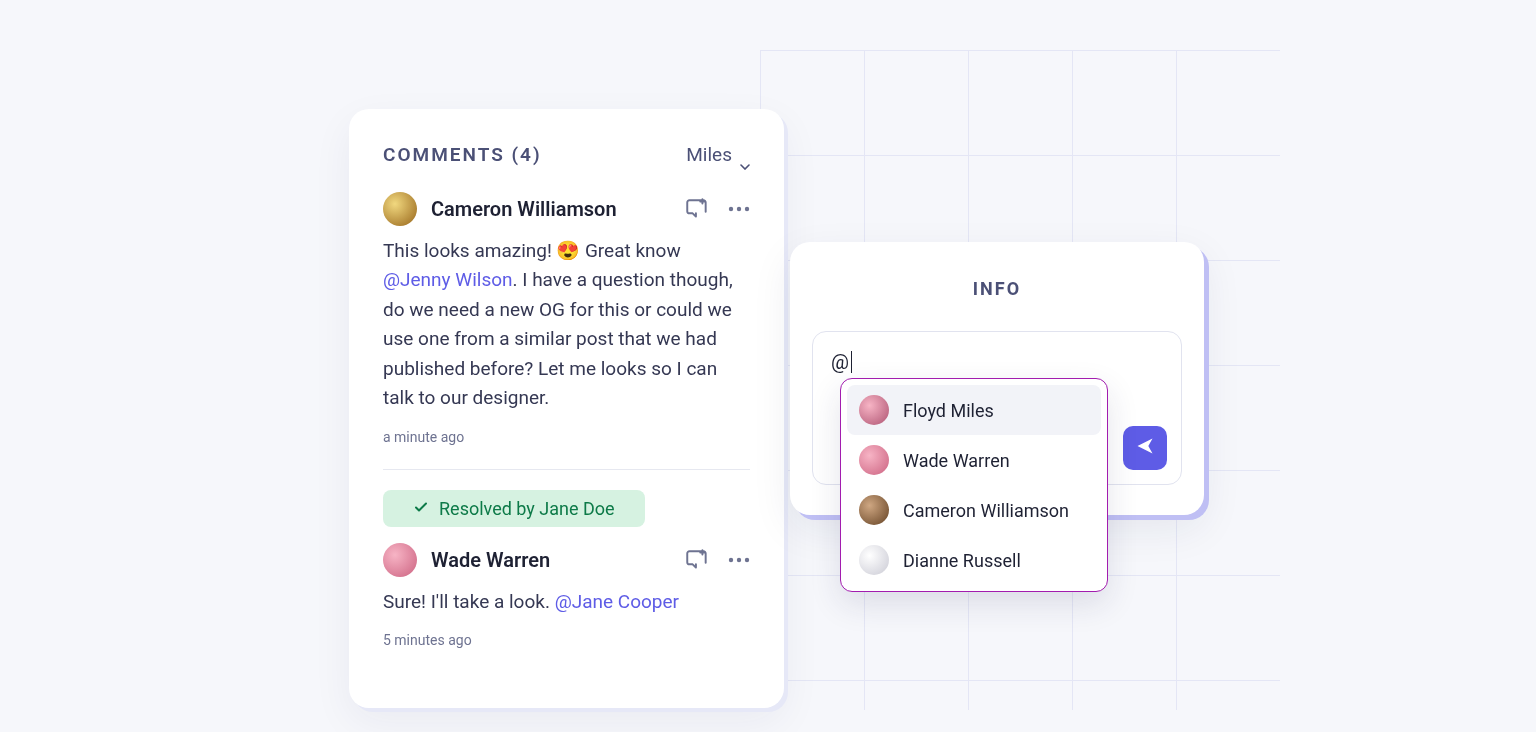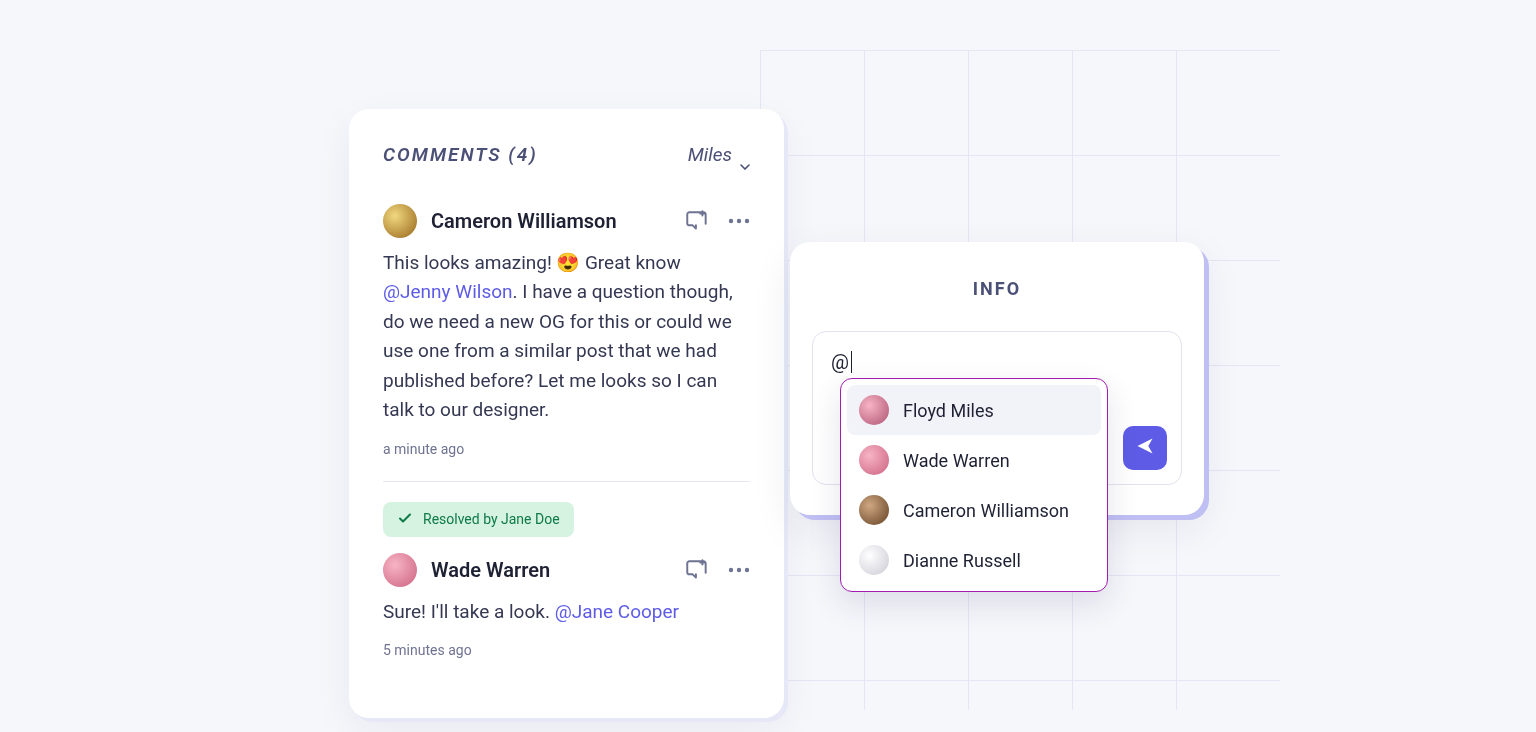--- a/index.html
+++ b/index.html
@@ -35,22 +35,21 @@
     background: #fff;
     border-radius: 20px;
     box-shadow: 4px 4px 0 0 #E6E8F7, 0 14px 40px rgba(30,32,80,.06);
     padding: 34px 34px 60px;
     overflow: hidden;
   }
   .comments-header {
     display: flex;
     align-items: center;
     justify-content: space-between;
-    margin-bottom: 38px;
-    font-style: italic;
+    margin-bottom: 26px;
   }
   .comments-title {
     font-size: 19px;
     font-weight: 600;
     letter-spacing: 2px;
     color: #4B5076;
     text-transform: uppercase;
   }
   .filter {
     display: flex;
@@ -109,22 +108,22 @@
     background: #E6E8F0;
     margin: 24px 0 20px;
   }
   .resolved {
     display: inline-flex;
     align-items: center;
     gap: 10px;
     background: #D6F2E1;
     color: #0D7A48;
     border-radius: 8px;
-    padding: 8px 14px;
-    font-size: 14px;
+    padding: 8px 30px;
+    font-size: 18px;
     margin-bottom: 16px;
   }
 
   
   .compose-card {
     position: absolute;
     top: 242px;
     left: 790px;
     width: 414px;
     background: #fff;

